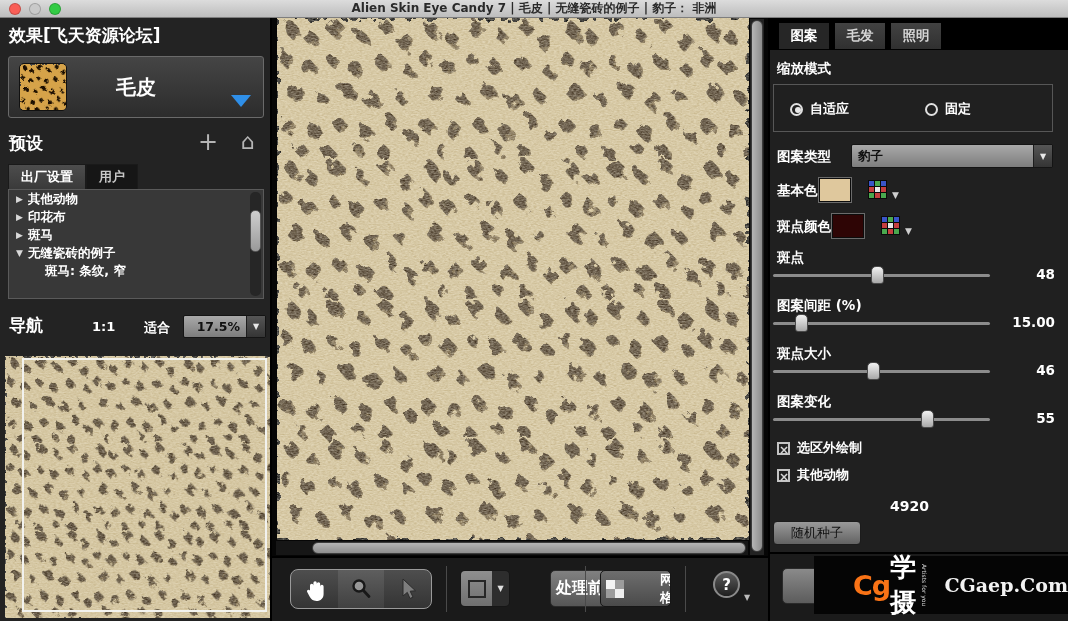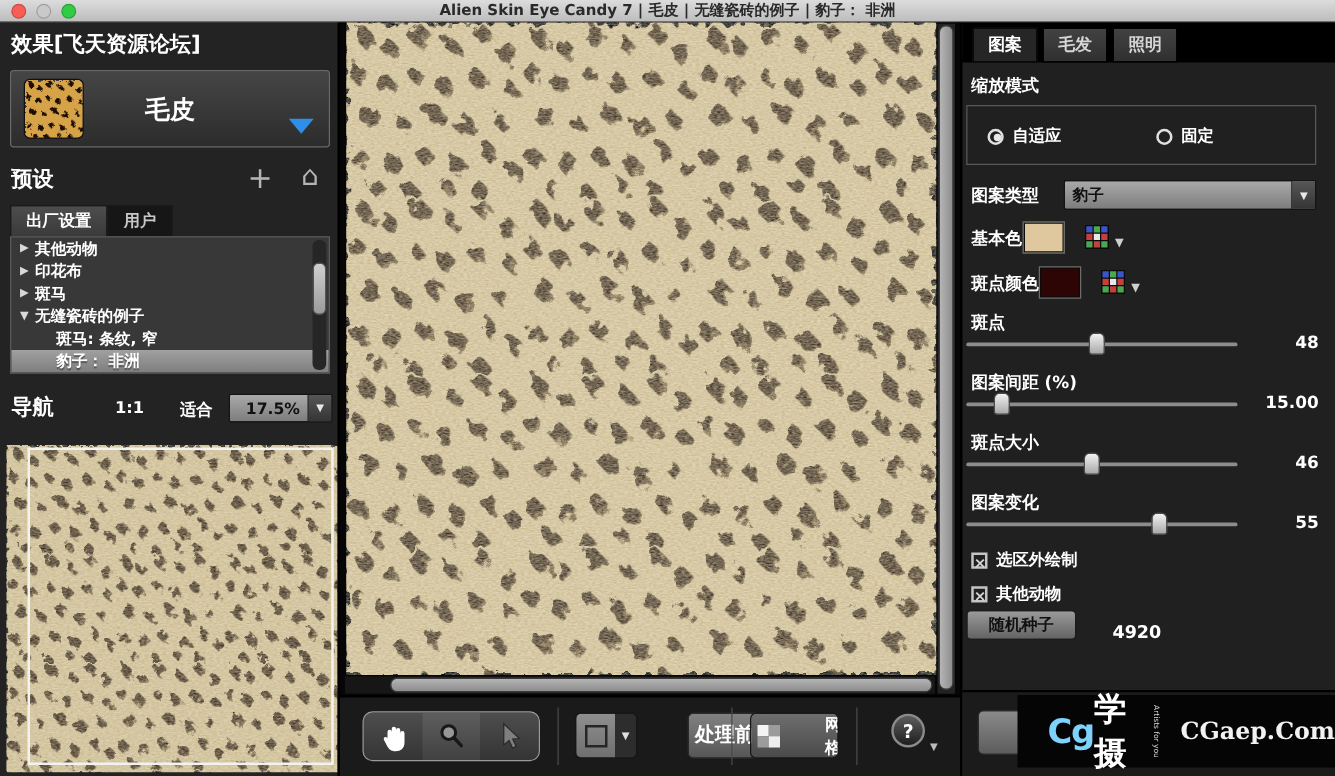--- a/index.html
+++ b/index.html
@@ -136,32 +136,32 @@
   .slider-track { position:absolute; left:3px; width:217px; height:3px; background:#8c8c8c; border-radius:2px; cursor:pointer; }
   .slider-thumb { position:absolute; top:-8px; width:13px; height:18px;
     background:linear-gradient(#f2f2f2,#a8a8a8); border:1px solid #4a4a4a; border-radius:5px 5px 3px 3px; cursor:pointer; }
   .slider-val { position:absolute; width:60px; text-align:right; font-size:13.5px; font-weight:bold; color:#fff; }
 
   .chk-row { position:absolute; display:flex; align-items:center; gap:7px; cursor:pointer; }
   .chk { width:13px; height:13px; border:2px solid #c4c4c4; color:#d6d6d6; font-size:12px; line-height:12px;
     text-align:center; font-weight:bold; }
   .chk-lab { font-size:13px; font-weight:bold; color:#fff; }
 
-  .btn-seed { position:absolute; left:3px; top:470px; width:88px; height:24px;
+  .btn-seed { position:absolute; left:3px; top:503px; width:88px; height:24px;
     background:linear-gradient(#9a9a9a,#636363); border:1px solid #1c1c1c; border-radius:4px;
-    color:#111; font-size:13px; font-weight:bold; display:flex; align-items:center; justify-content:center; cursor:pointer; }
+    color:#111; font-size:13px; font-weight:normal; display:flex; align-items:center; justify-content:center; cursor:pointer; }
   .seed-val { position:absolute; left:120px; top:480px; font-size:14px; font-weight:bold; color:#fff; }
 
   .rp-divider { position:absolute; left:0; top:534px; width:298px; height:2px; background:#000; }
   .rp-bottom { position:absolute; left:0; top:536px; width:298px; height:67px; background:#1b1b1b; }
   .okbtn { position:absolute; left:12px; top:14px; width:56px; height:36px;
     background:linear-gradient(#8a8a8a,#5c5c5c); border:1px solid #2a2a2a; border-radius:5px; cursor:pointer; }
   .watermark { position:absolute; left:44px; top:2px; width:254px; height:58px; background:#050505;
     display:flex; align-items:center; }
-  .wm-logo { font-size:27px; font-weight:bold; color:#7dd3fc; margin-left:24px; letter-spacing:-1px; }
+  .wm-logo { font-size:27px; font-weight:bold; color:#f97316; margin-left:39px; letter-spacing:-1px; }
   .wm-cn { font-size:26px; font-weight:bold; color:#fff; }
   .wm-tag { writing-mode:vertical-lr; font-size:6px; color:#ddd; margin-left:2px; line-height:1.2; }
   .wm-site { font-family:"DejaVu Serif","Liberation Serif",serif; font-size:19px; font-weight:bold; color:#f2f2f2; margin-left:16px; }
 </style>
 </head>
 <body>
 
 <svg width="0" height="0" style="position:absolute" aria-hidden="true">
   <defs>
     <g id="spotsDots">
@@ -263,23 +263,20 @@
           <span class="tw">▶</span>
           <span>斑马</span>
         </div>
         <div class="trow">
           <span class="tw">▼</span>
           <span>无缝瓷砖的例子</span>
         </div>
         <div class="trow child">
           <span>斑马: 条纹, 窄</span>
         </div>
-        <div class="trow child selected">
-          <span>豹子： 非洲</span>
-        </div>
         <div class="list-scroll">
           <div class="list-thumb"></div>
         </div>
       </div>
 
       <div class="nav-header">导航</div>
       <div class="nav-11">1:1</div>
       <div class="nav-fit">适合</div>
       <div class="nav-zoom">
         <div class="dd">

